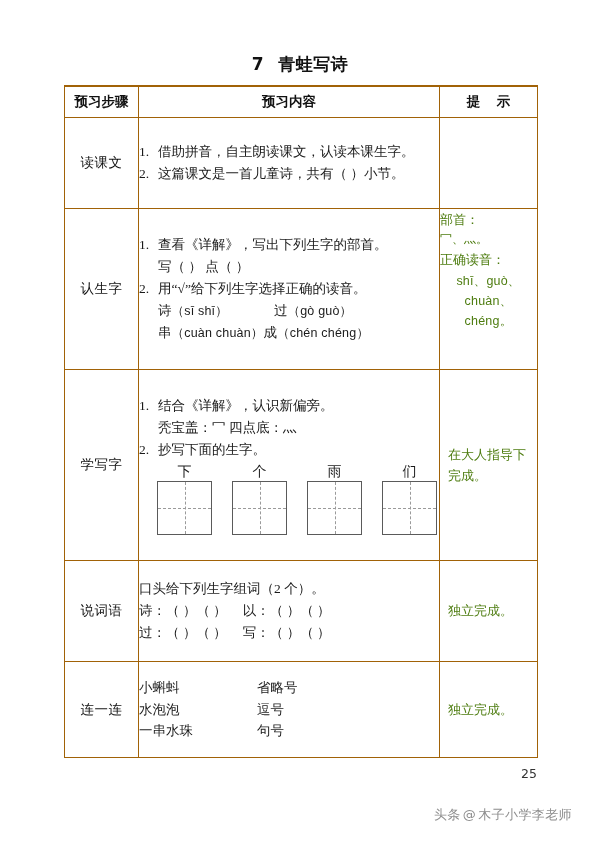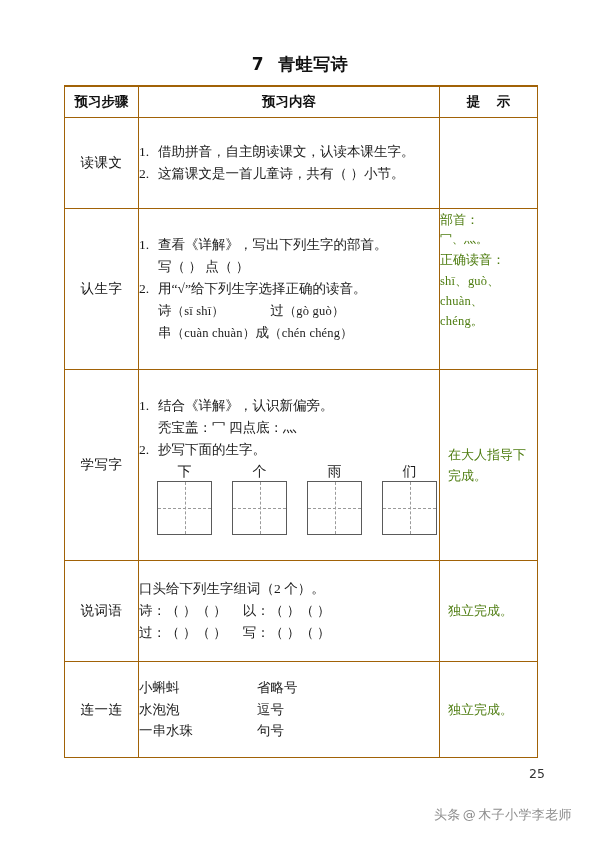--- a/index.html
+++ b/index.html
@@ -102,23 +102,24 @@
     font-size: 13px;
     line-height: 1.62;
     color: #4d7c0f;
   }
   .hint-cell.center-hint {
     padding-left: 8px;
   }
 
   
   .py {
-    font-family: Liberation Serif, serif;
+    font-family: Liberation Sans, sans-serif;
     font-size: 12.5px;
     letter-spacing: 0.2px;
+    text-align: center;
   }
   .hint-cell .py { font-size: 12.5px; }
 
   .gap-sm { display: inline-block; width: 16px; }
   .gap-lg { display: inline-block; width: 46px; }
 
   .radical {
     font-family: "DejaVu Sans", "Liberation Sans", sans-serif;
     font-size: 12px;
   }
@@ -170,21 +171,21 @@
   
   .match-grid .match-line {
     display: flex;
   }
   .match-grid .left-term { width: 118px; }
   .match-grid .right-term { width: 110px; }
 
   
   .page-number {
     position: absolute;
-    left: 8px;
+    left: 0;
     top: 766px;
     width: 537px;
     text-align: right;
     font-size: 12.5px;
     color: #333;
     font-family: "DejaVu Sans", "Liberation Sans", sans-serif;
   }
   .watermark {
     position: absolute;
     right: 28px;

